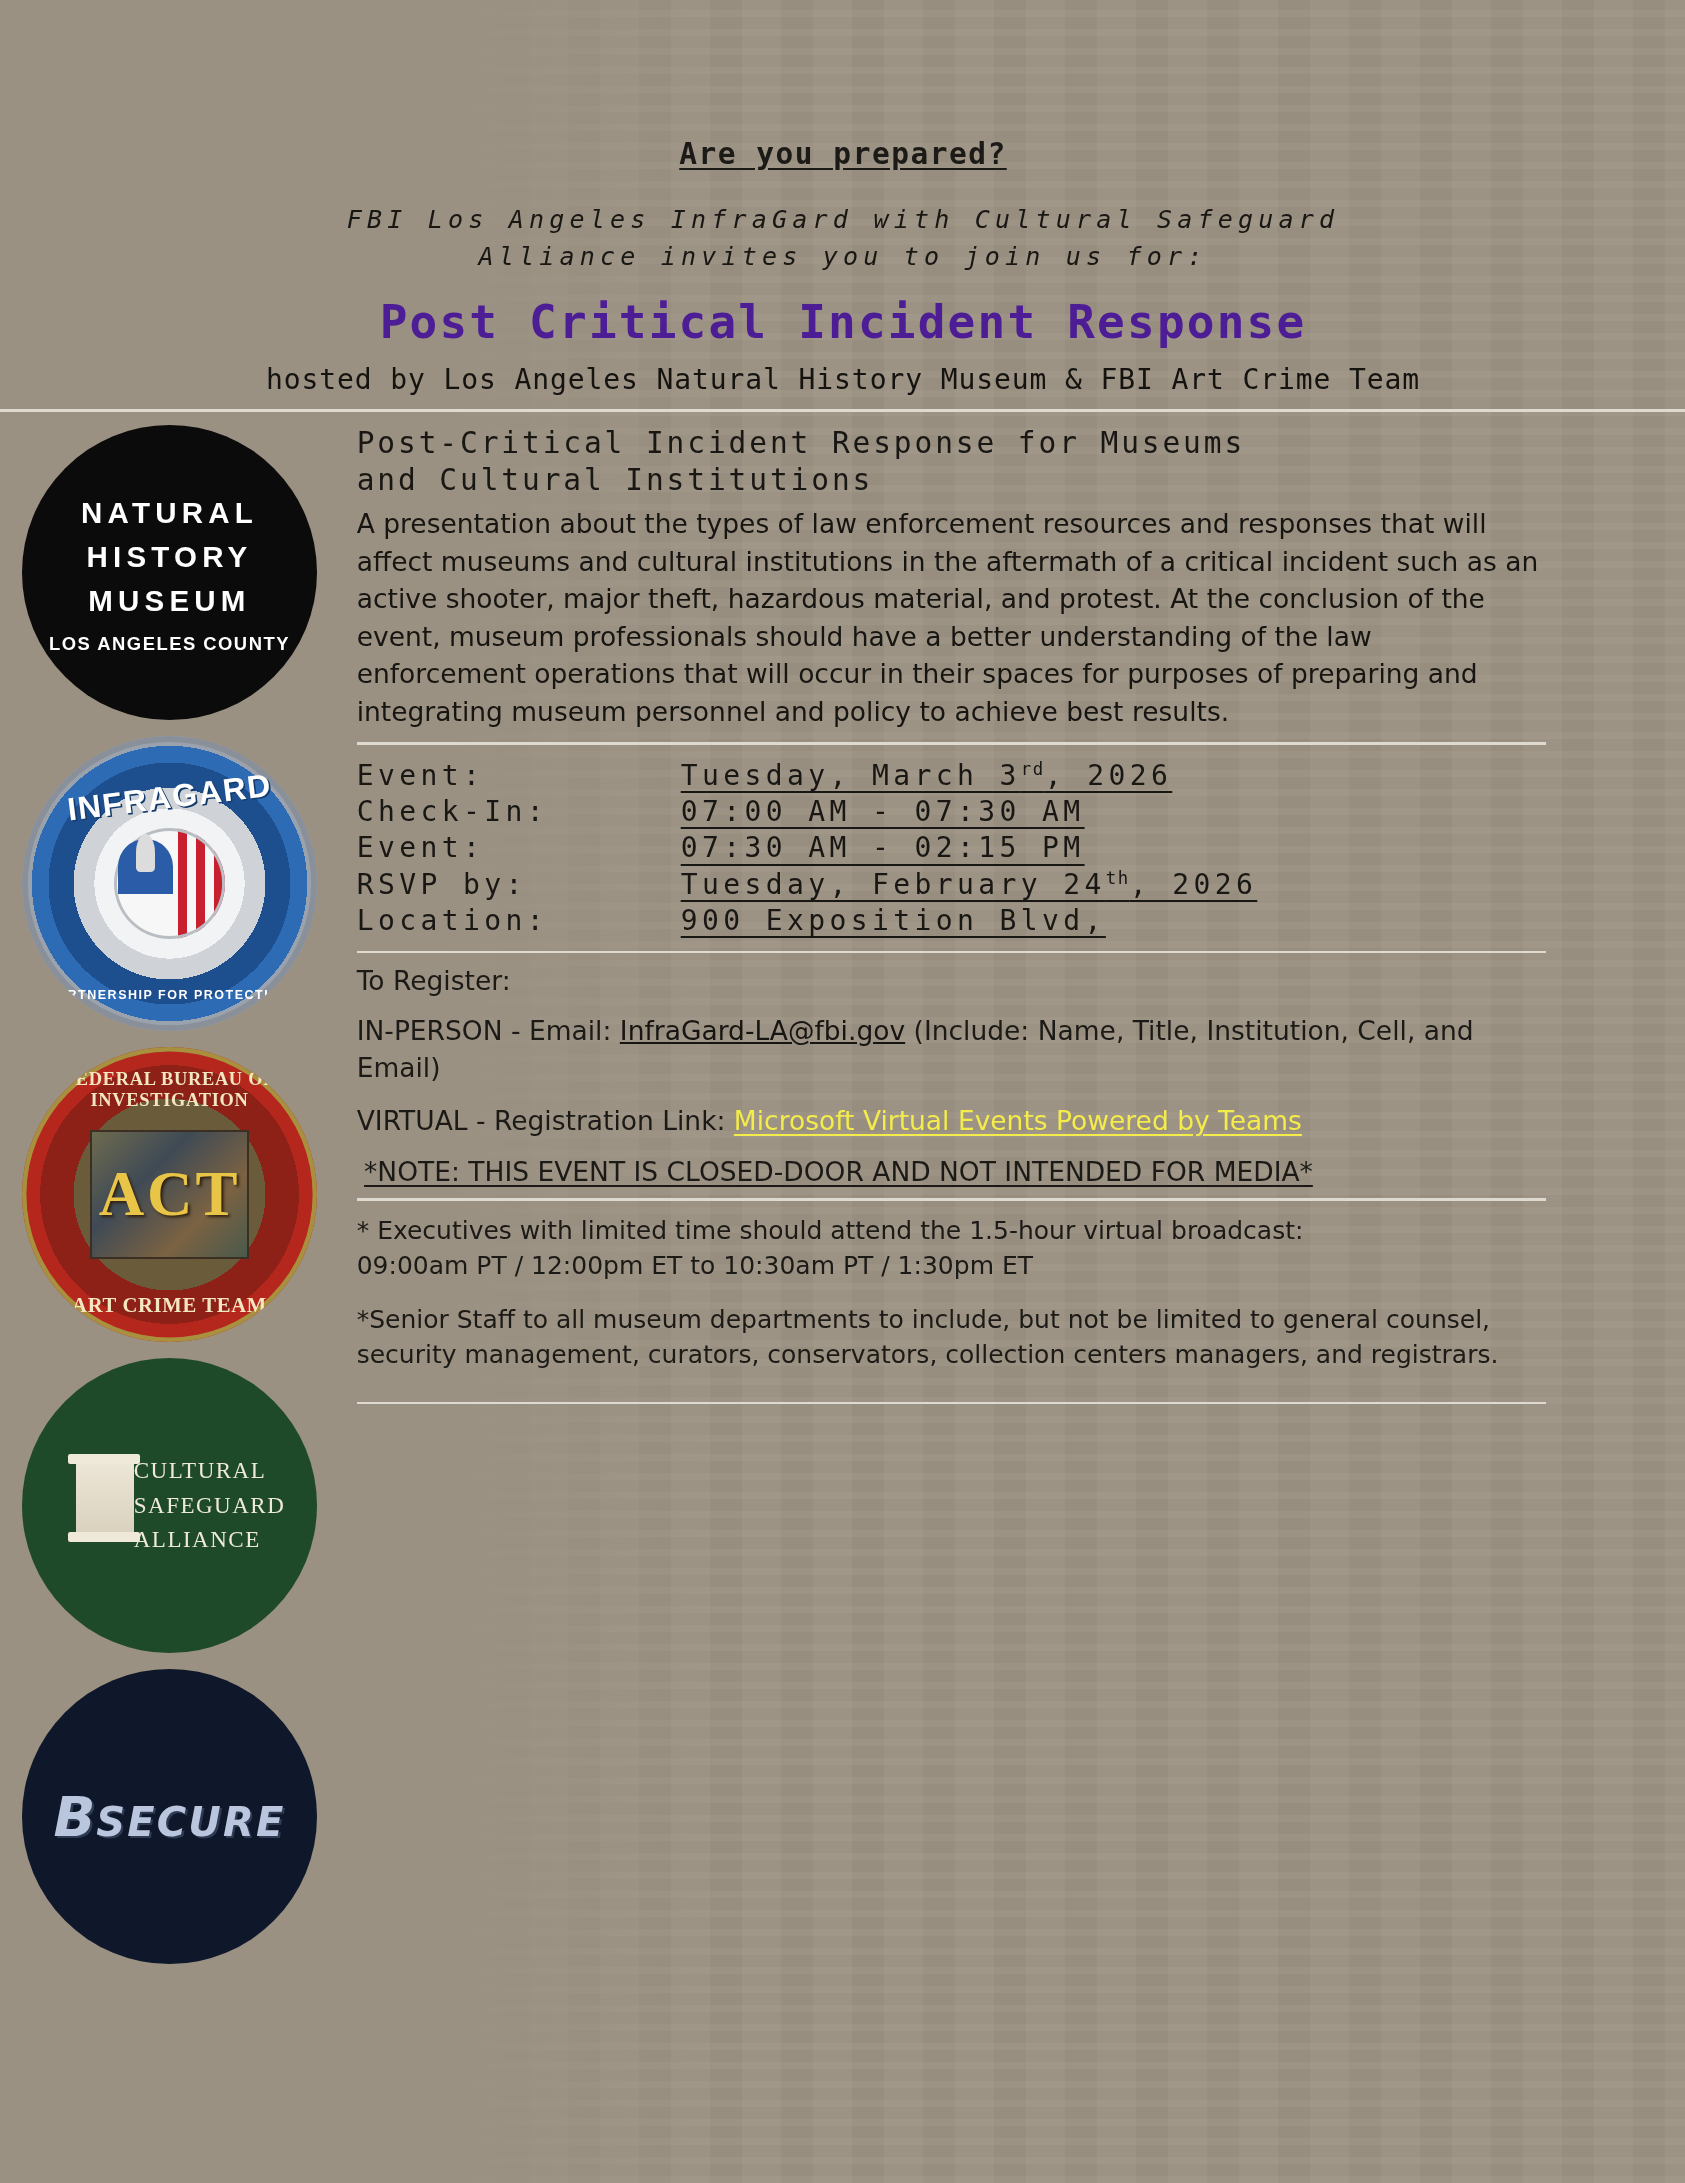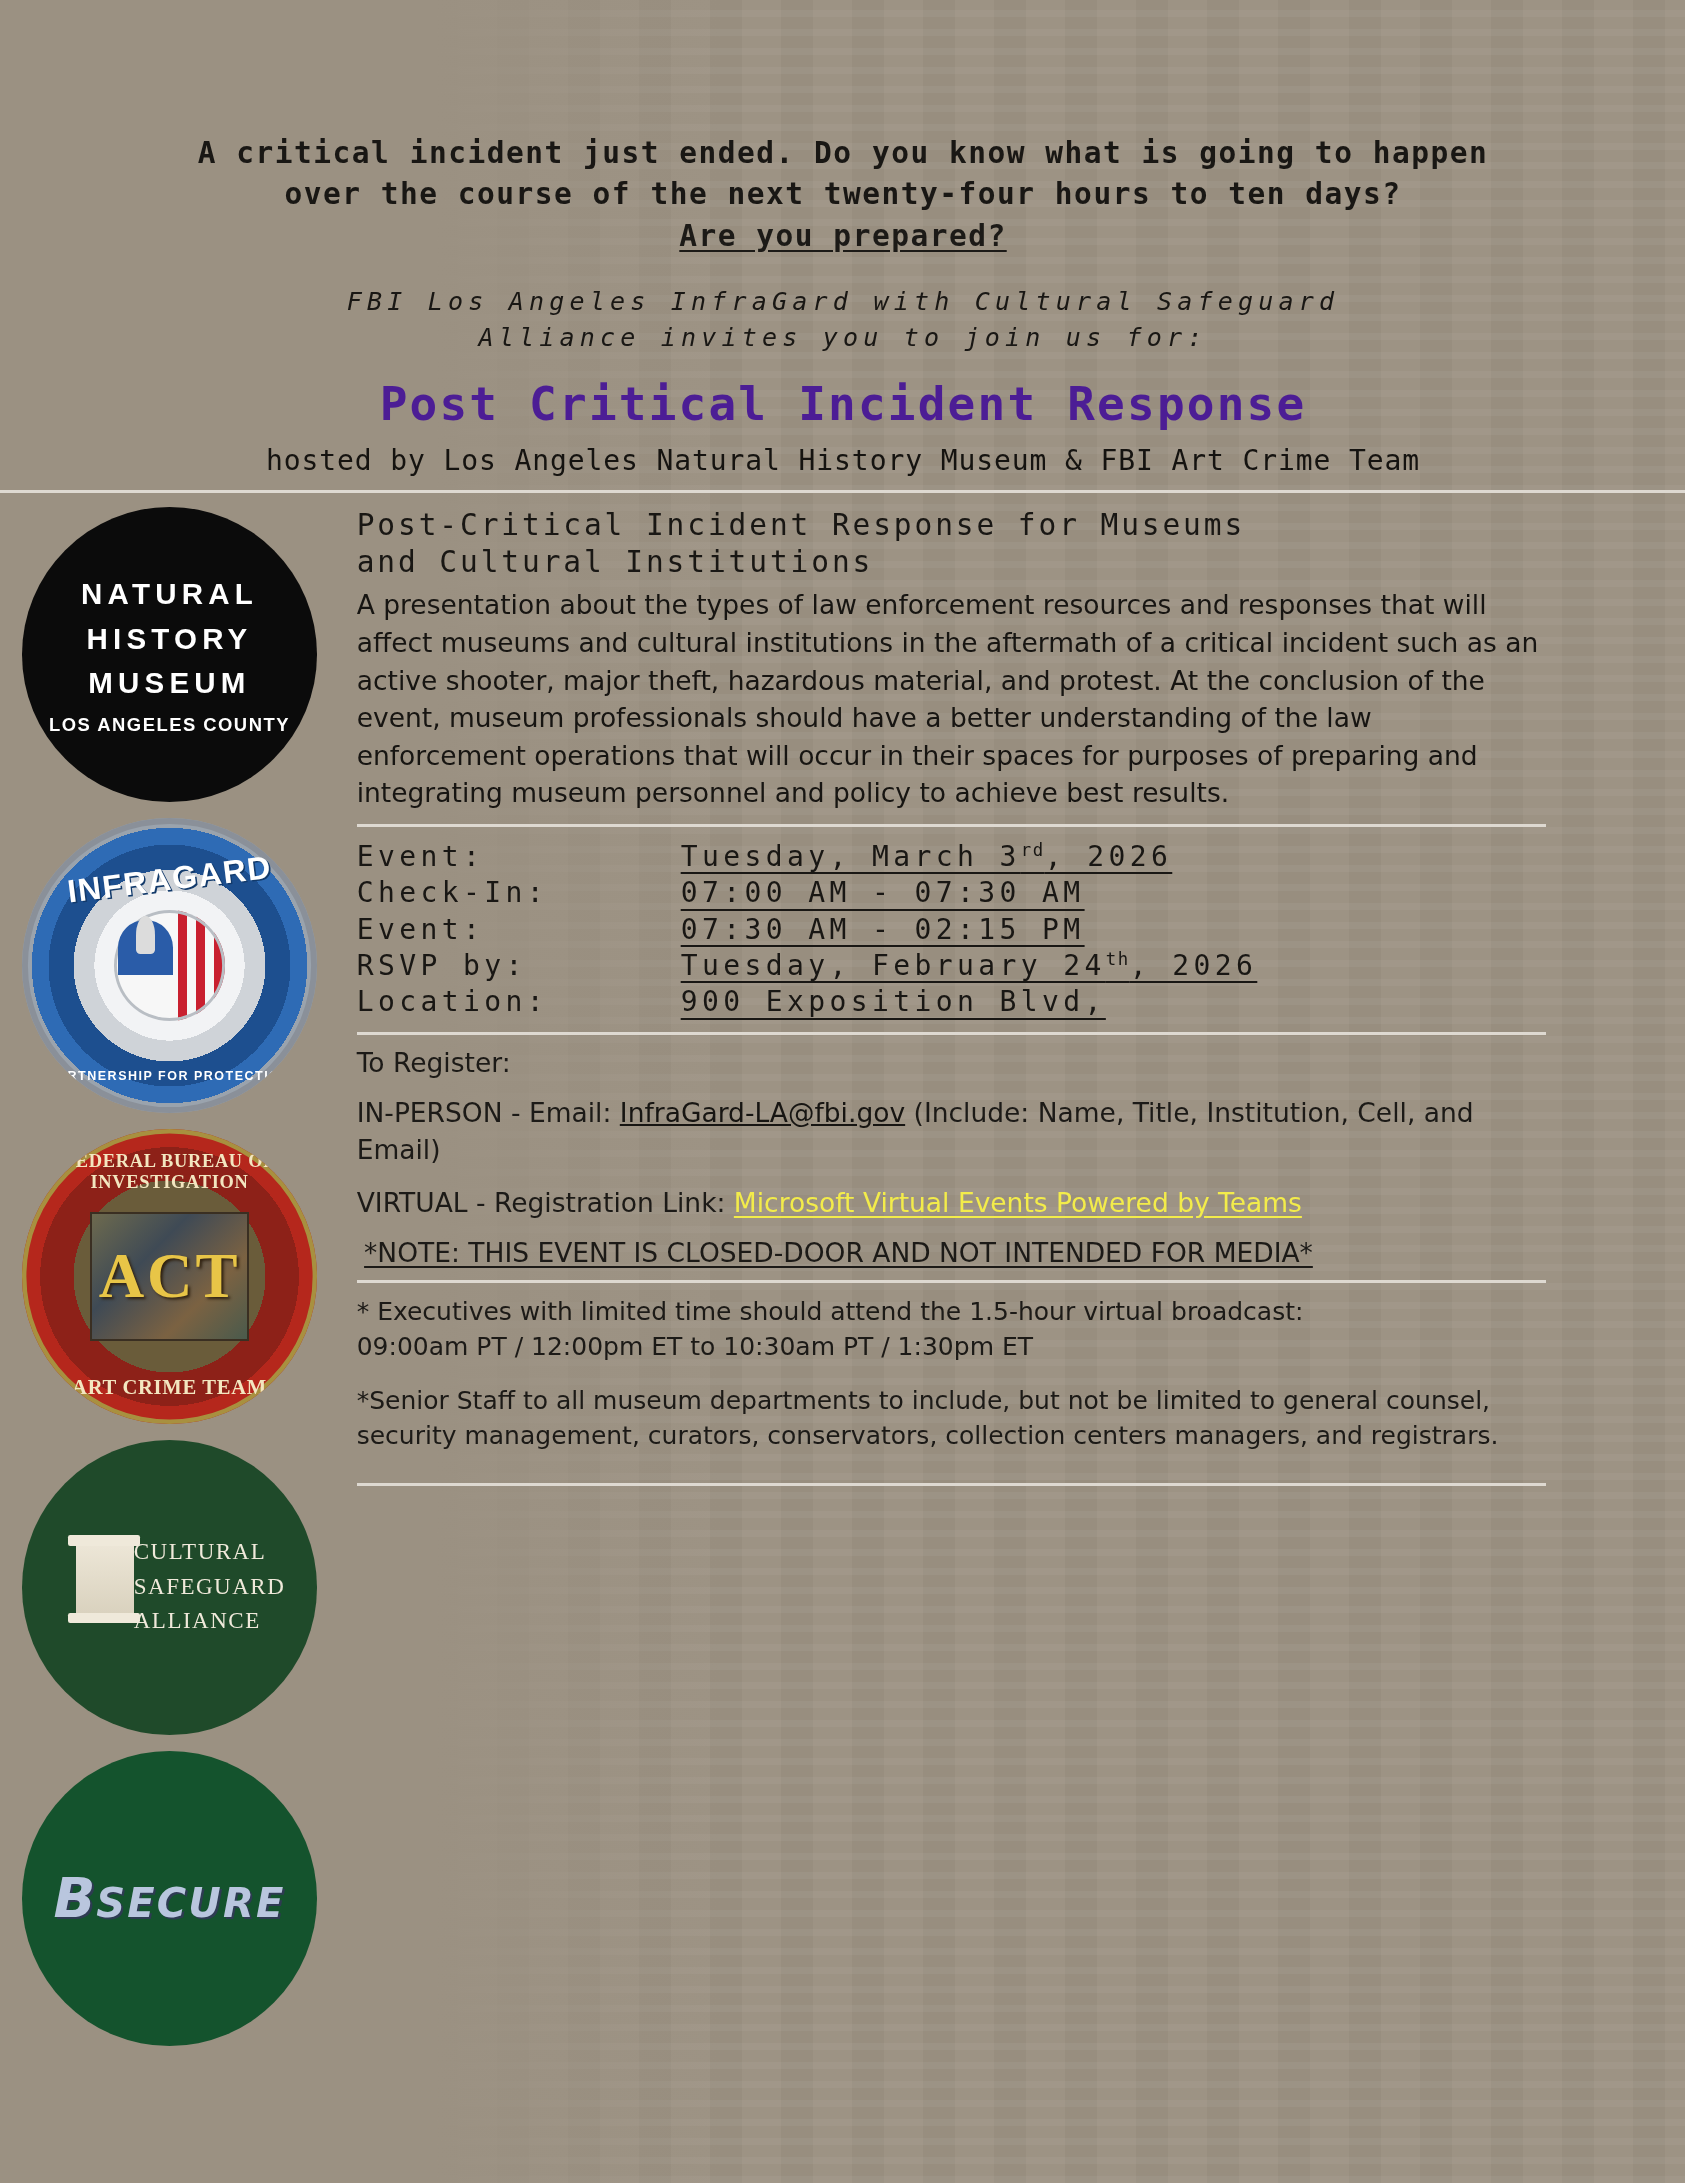--- a/index.html
+++ b/index.html
@@ -288,21 +288,21 @@
   .csa-text {
     font-family: "Liberation Serif", serif;
     font-size: 23px;
     line-height: 1.5;
     letter-spacing: 1.5px;
     text-align: left;
     color: #efe9da;
   }
 
   .logo-bsecure {
-    background: #14532d;
+    background: #0f172a;
     color: #cfd7e6;
   }
   .bsecure-text {
     font-family: "DejaVu Sans", sans-serif;
     font-style: italic;
     font-weight: 700;
     font-size: 55px;
     letter-spacing: 0.7px;
     color: #b9c6de;
     text-shadow: 2.2px 2.2px 0 #2e3b52;
@@ -398,24 +398,20 @@
 </style>
 </head>
 <body>
 
 <div class="bg-texture"></div>
 <div class="bg-left-fade"></div>
 
 <div class="page">
 
   <div class="header">
-    <div class="hook">
-      <span>A critical incident just ended. Do you know what is going to happen</span>
-      <span class="l2">over the course of the next twenty-four hours to ten days?</span>
-    </div>
     <div class="prepared">Are you prepared?</div>
 
     <div class="invite">
       <span>FBI Los Angeles InfraGard with Cultural Safeguard</span>
       <span class="l2">Alliance invites you to join us for:</span>
     </div>
 
     <div class="main-title">Post Critical Incident Response</div>
     <div class="hosted">hosted by Los Angeles Natural History Museum &amp; FBI Art Crime Team</div>
   </div>

